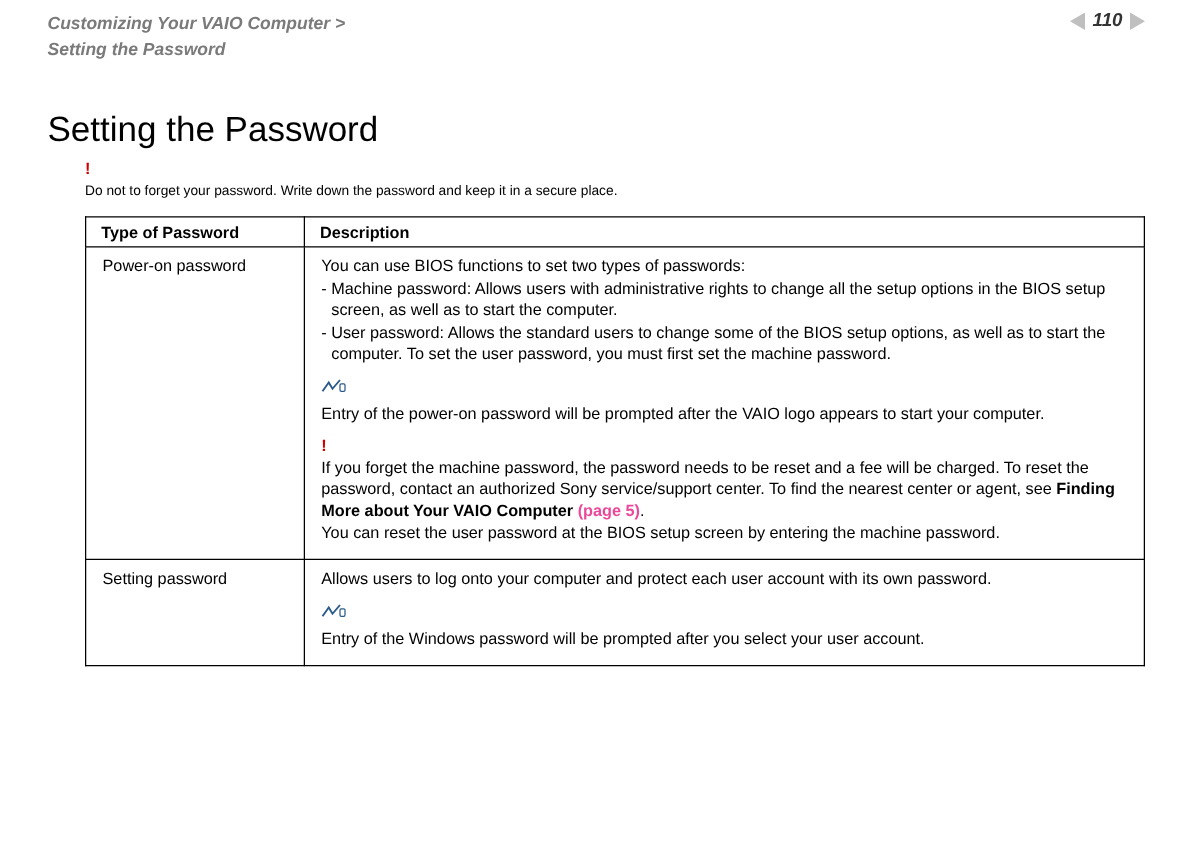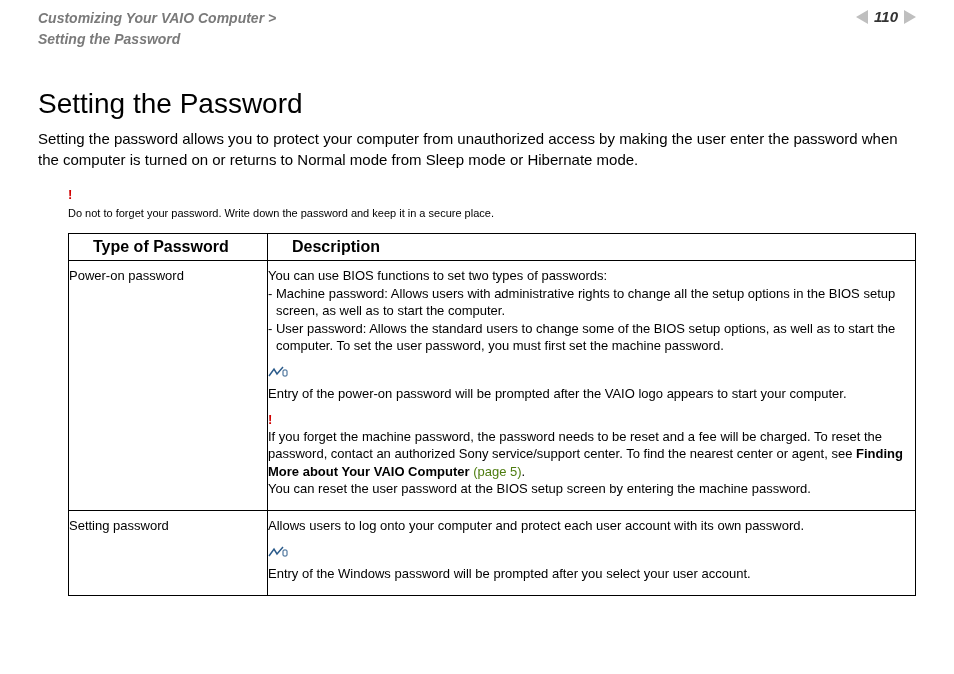--- a/index.html
+++ b/index.html
@@ -68,45 +68,45 @@
     border-collapse: collapse;
     width: calc(100% - 30px);
     margin-left: 30px;
   }
   table.pw th, table.pw td {
     border: 1px solid #000;
     text-align: left;
     vertical-align: top;
   }
   table.pw th {
-    font-size: 16px;
+    font-size: 13px;
     font-weight: bold;
-    padding: 4px 24px;
+    padding: 4px 12px;
   }
   table.pw td {
     font-size: 13px;
-    padding: 6px 8px 12px 0;
+    padding: 6px 8px 12px 13px;
     line-height: 1.35;
   }
   .col-type { width: 150px; }
   .note-icon {
     display: block;
     margin-top: 10px;
     margin-bottom: 2px;
   }
   .inline-warn {
     color: #d00000;
     font-weight: bold;
     display: block;
     margin-top: 10px;
     margin-bottom: 2px;
     line-height: 1;
   }
   .bold { font-weight: bold; }
-  .link { color: #4d7c0f; font-weight: normal; }
+  .link { color: #ec4899; font-weight: bold; }
   .indent { padding-left: 8px; display: block; }
   .bullet { display: block; }
 </style>
 </head>
 <body>
 
 <div class="page">
 
   <div class="header-row">
     <div class="breadcrumb">
@@ -123,21 +123,20 @@
       <span class="arrow">
         <svg width="12" height="14" viewBox="0 0 12 14">
             <polygon points="0,0 0,14 12,7" fill="#bfbfbf"></polygon>
           </svg>
       </span>
     </div>
   </div>
 
   <h1 class="title">Setting the Password</h1>
 
-  <p class="intro">Setting the password allows you to protect your computer from unauthorized access by making the user enter the password when the computer is turned on or returns to Normal mode from Sleep mode or Hibernate mode.</p>
 
   <div class="warn-block">
     <span class="warn-mark">!</span>
     <span class="warn-text">Do not to forget your password. Write down the password and keep it in a secure place.</span>
   </div>
 
   <table class="pw">
     <thead>
       <tr>
         <th class="col-type">Type of Password</th>

